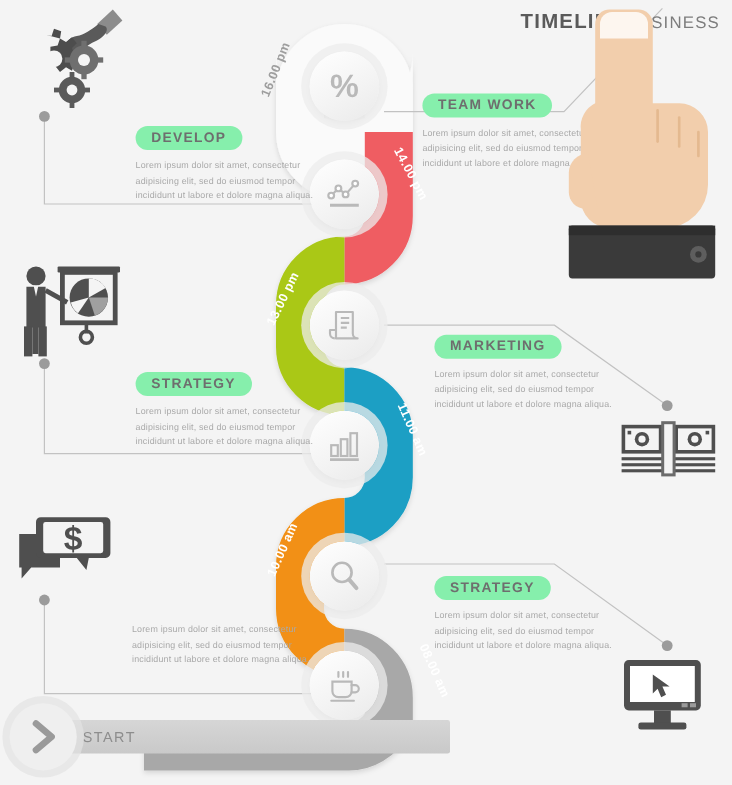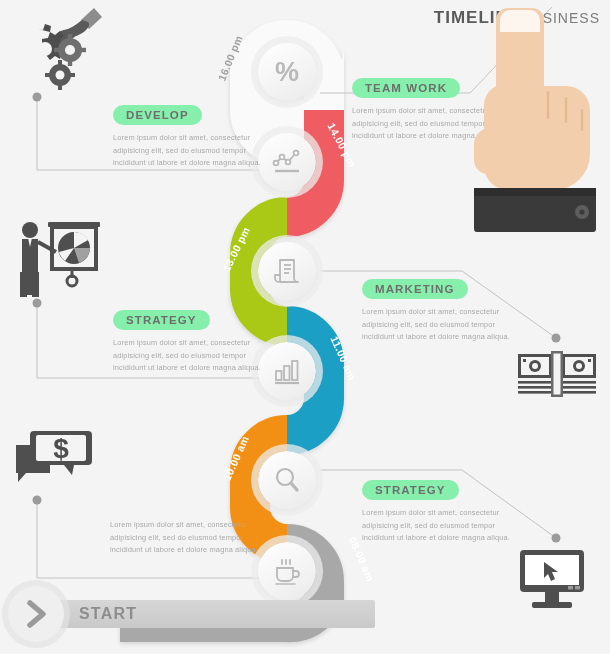--- a/index.html
+++ b/index.html
@@ -54,21 +54,21 @@
   .conn{position:absolute;left:0;top:0;pointer-events:none;}
 
   
   .startbar{
     position:absolute;left:45px;bottom:26px;width:330px;height:28px;
     background:linear-gradient(180deg,#d6d6d6 0%,#c9c9c9 100%);
     border-radius:2px;
     display:flex;align-items:center;
   }
   .startbar .lbl{
-    margin-left:34px;font-size:16px;color:#8d8d8d;letter-spacing:1.2px;font-weight:bold;
+    margin-left:24px;font-size:12px;color:#8d8d8d;letter-spacing:1.2px;
   }
   .startcirc{
     position:absolute;left:8px;bottom:12px;width:56px;height:56px;border-radius:50%;
     background:#efefef;box-shadow:0 0 0 6px rgba(226,226,226,.7);
     display:flex;align-items:center;justify-content:center;
   }
 
   
   .ill{position:absolute;}
 </style>

